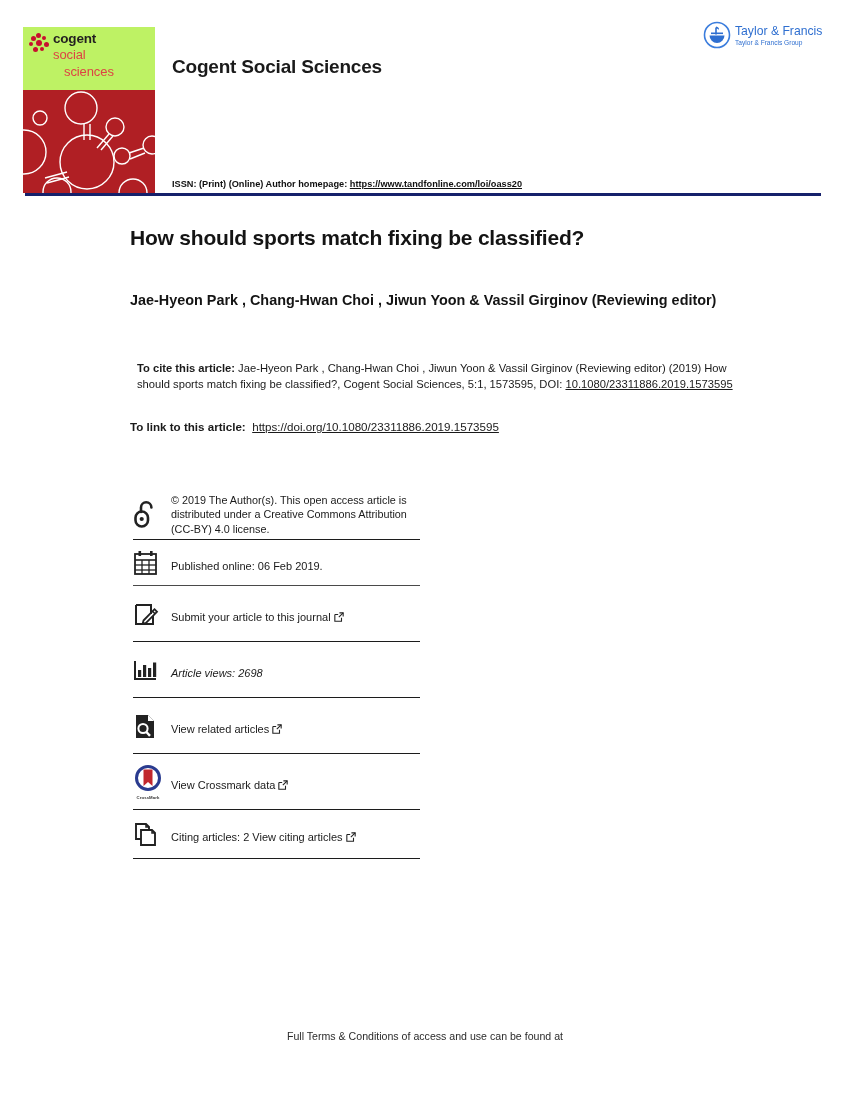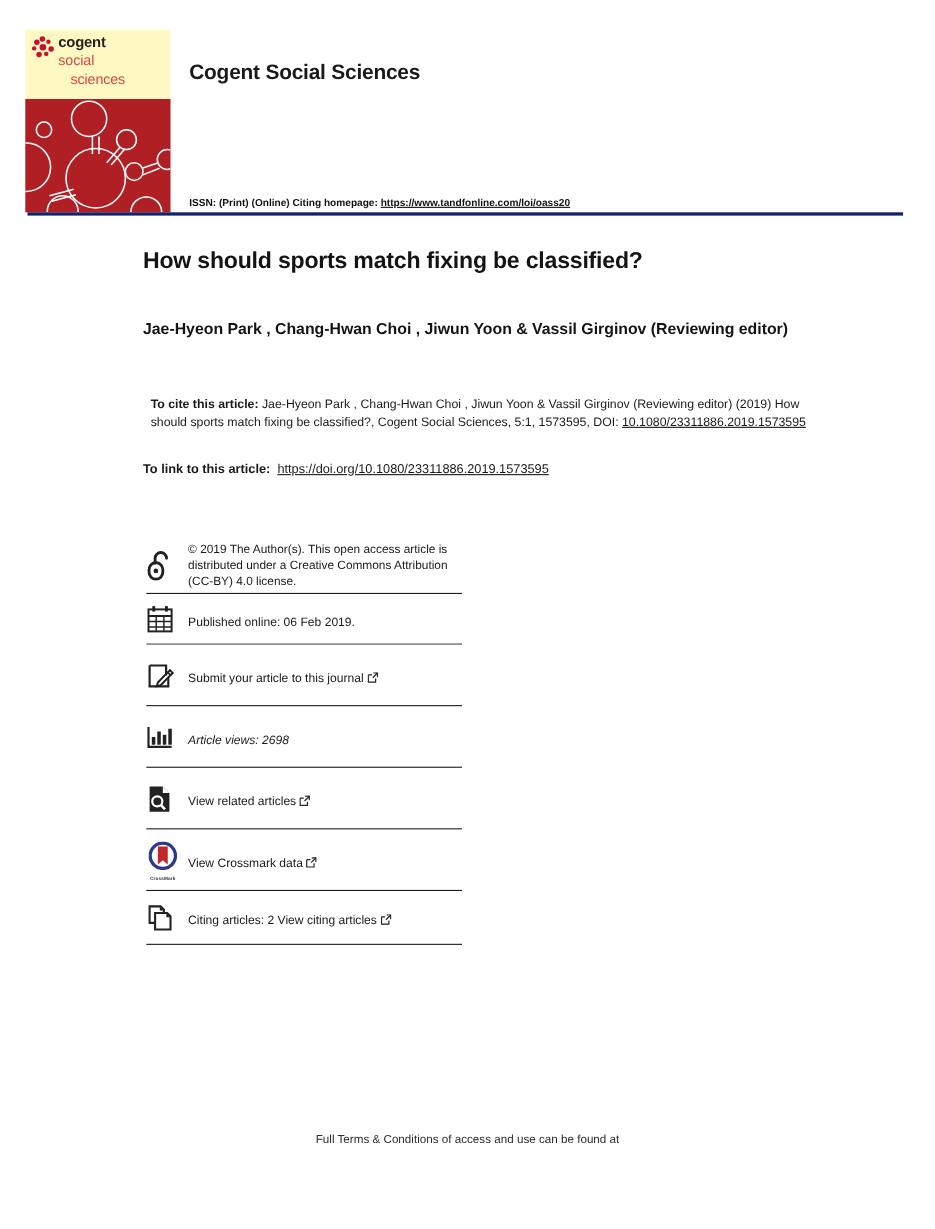--- a/index.html
+++ b/index.html
@@ -29,21 +29,21 @@
     left: 23px;
     top: 27px;
     width: 132px;
     height: 166px;
   }
   .cover-top {
     position: absolute;
     left: 0; top: 0;
     width: 132px;
     height: 63px;
-    background: #fef9c3;
+    background: #bef264;
   }
   .cover-logo-mark {
     position: absolute;
     left: 6px;
     top: 6px;
     width: 20px;
     height: 20px;
   }
   .cover-logo-mark i {
     position: absolute;
@@ -302,23 +302,34 @@
         <circle cx="34" cy="102" r="14"></circle>
         <path d="M22 88 L44 82"></path>
         <path d="M24 93 L46 87"></path>
         <circle cx="110" cy="103" r="14"></circle>
       </svg>
     </div>
   </div>
 
   <div class="journal-title">Cogent Social Sciences</div>
 
+  <div class="tf-logo">
+    <svg width="122" height="34" viewBox="0 0 122 34">
+      <circle cx="14" cy="15" r="12.5" fill="none" stroke="#3b7ddd" stroke-width="1.6"></circle>
+      <path d="M6.5 15.5 h15 a7.5 7.5 0 0 1 -15 0 z" fill="#2f6fd0"></path>
+      <rect x="12.2" y="7.5" width="1.6" height="7" fill="#2f6fd0"></rect>
+      <path d="M8 12.5 h12 v1.6 h-12 z" fill="#2f6fd0"></path>
+      <path d="M13 6.5 q3.5 1 3 3.2 q-2.2 -1.6 -3 -1.2 z" fill="#2f6fd0"></path>
+      <text x="32" y="15" font-family="'Liberation Sans', sans-serif" font-size="12.2" fill="#2f6fd0">Taylor &amp; Francis</text>
+      <text x="32" y="25" font-family="'Liberation Sans', sans-serif" font-size="6.6" fill="#2f6fd0">Taylor &amp; Francis Group</text>
+    </svg>
+  </div>
 
   <div class="issn-line">
-    <span>ISSN: (Print) (Online) Citing homepage: </span><span class="url">https://www.tandfonline.com/loi/oass20</span>
+    <span>ISSN: (Print) (Online) Author homepage: </span><span class="url">https://www.tandfonline.com/loi/oass20</span>
   </div>
 
   <div class="rule-navy"></div>
 </div>
 
 <div class="article-title">How should sports match fixing be classified?</div>
 
 <div class="authors">Jae-Hyeon Park , Chang-Hwan Choi , Jiwun Yoon &amp; Vassil Girginov (Reviewing editor)</div>
 
 <div class="cite-block">

